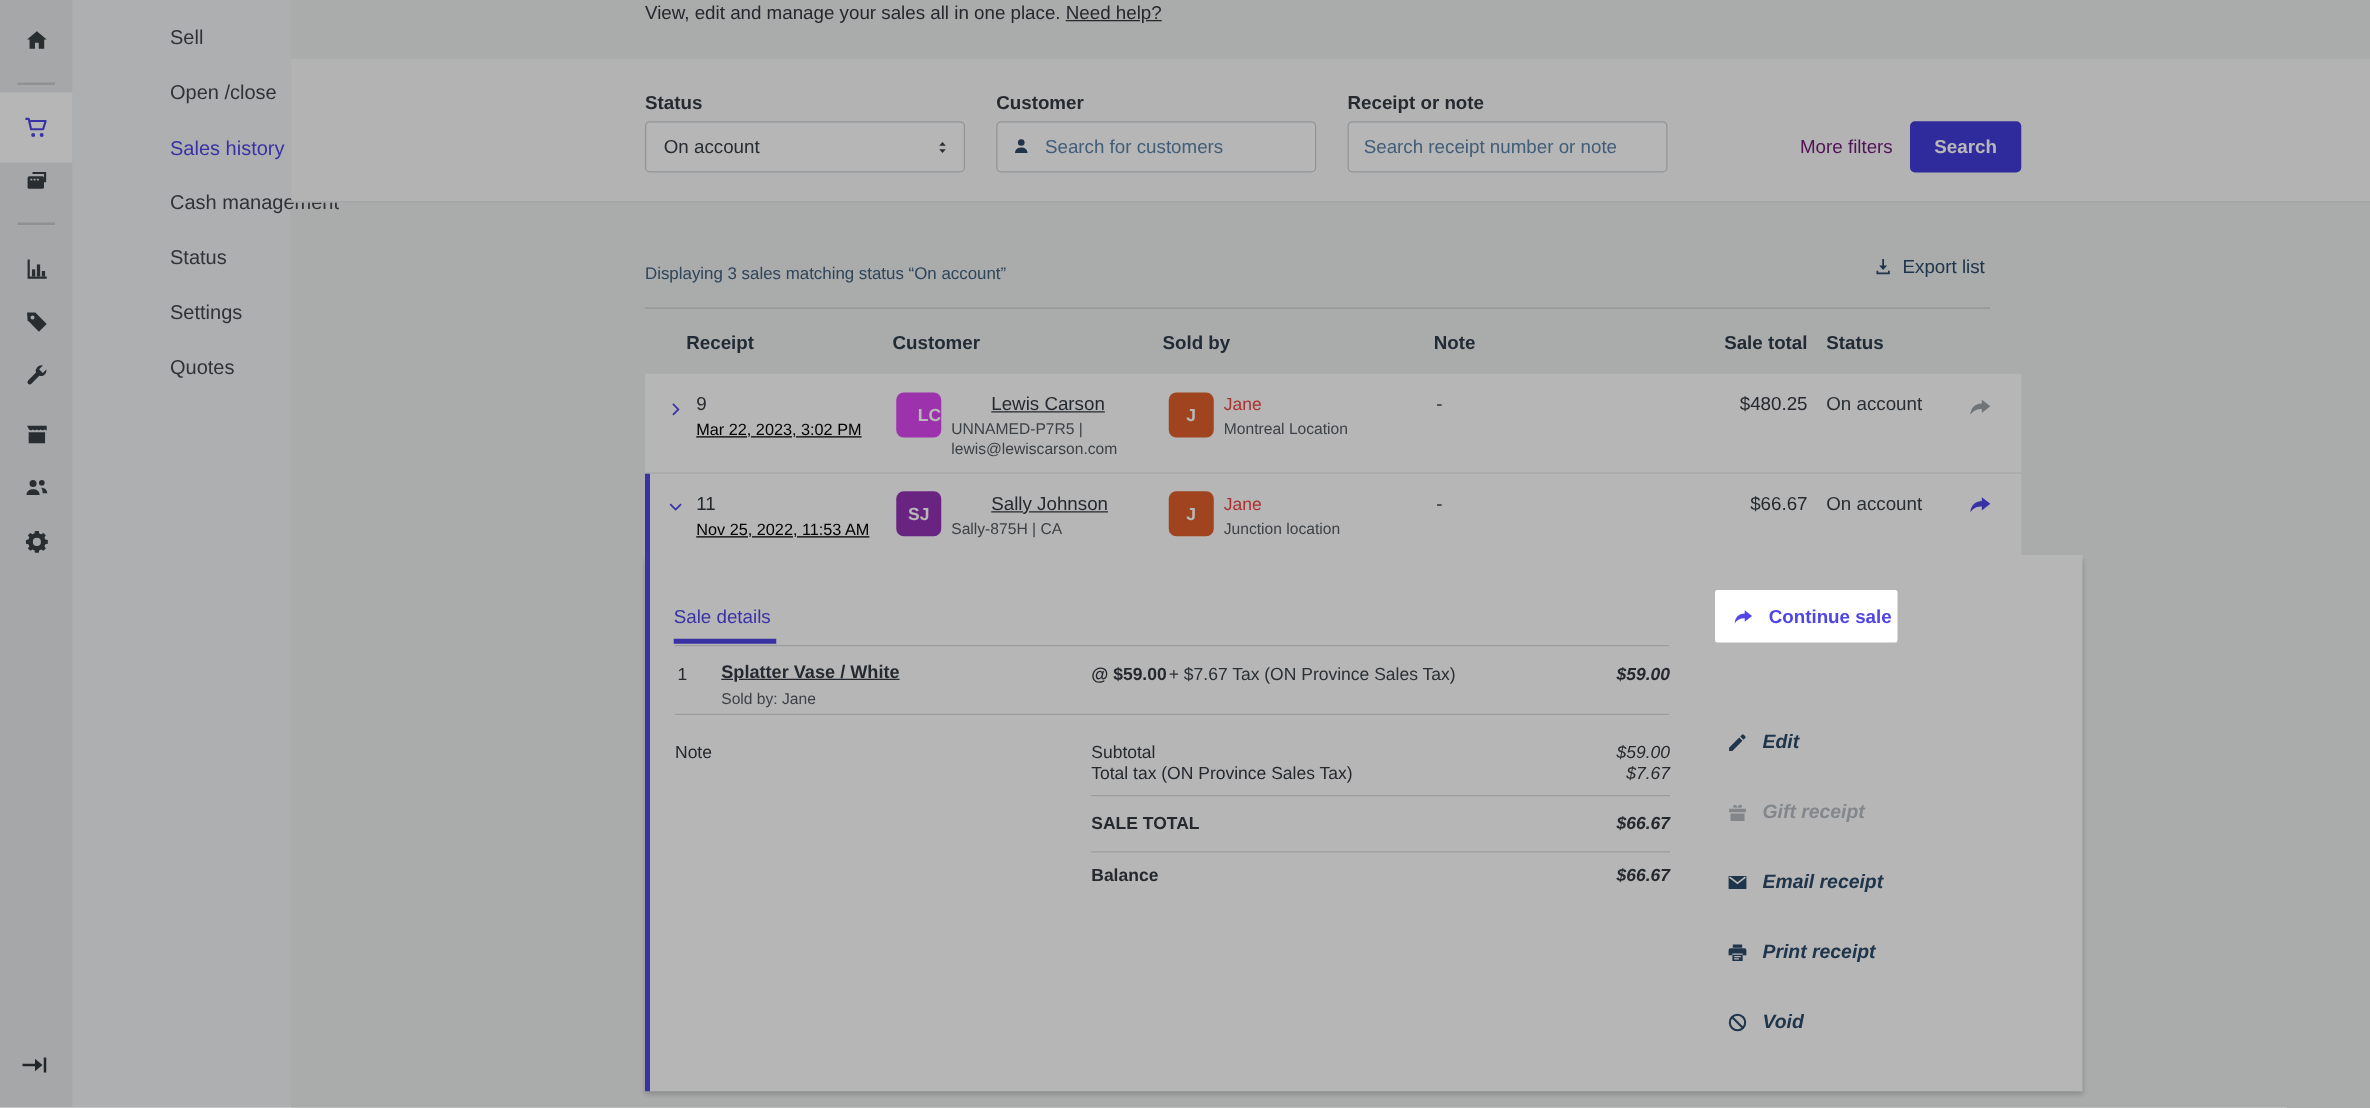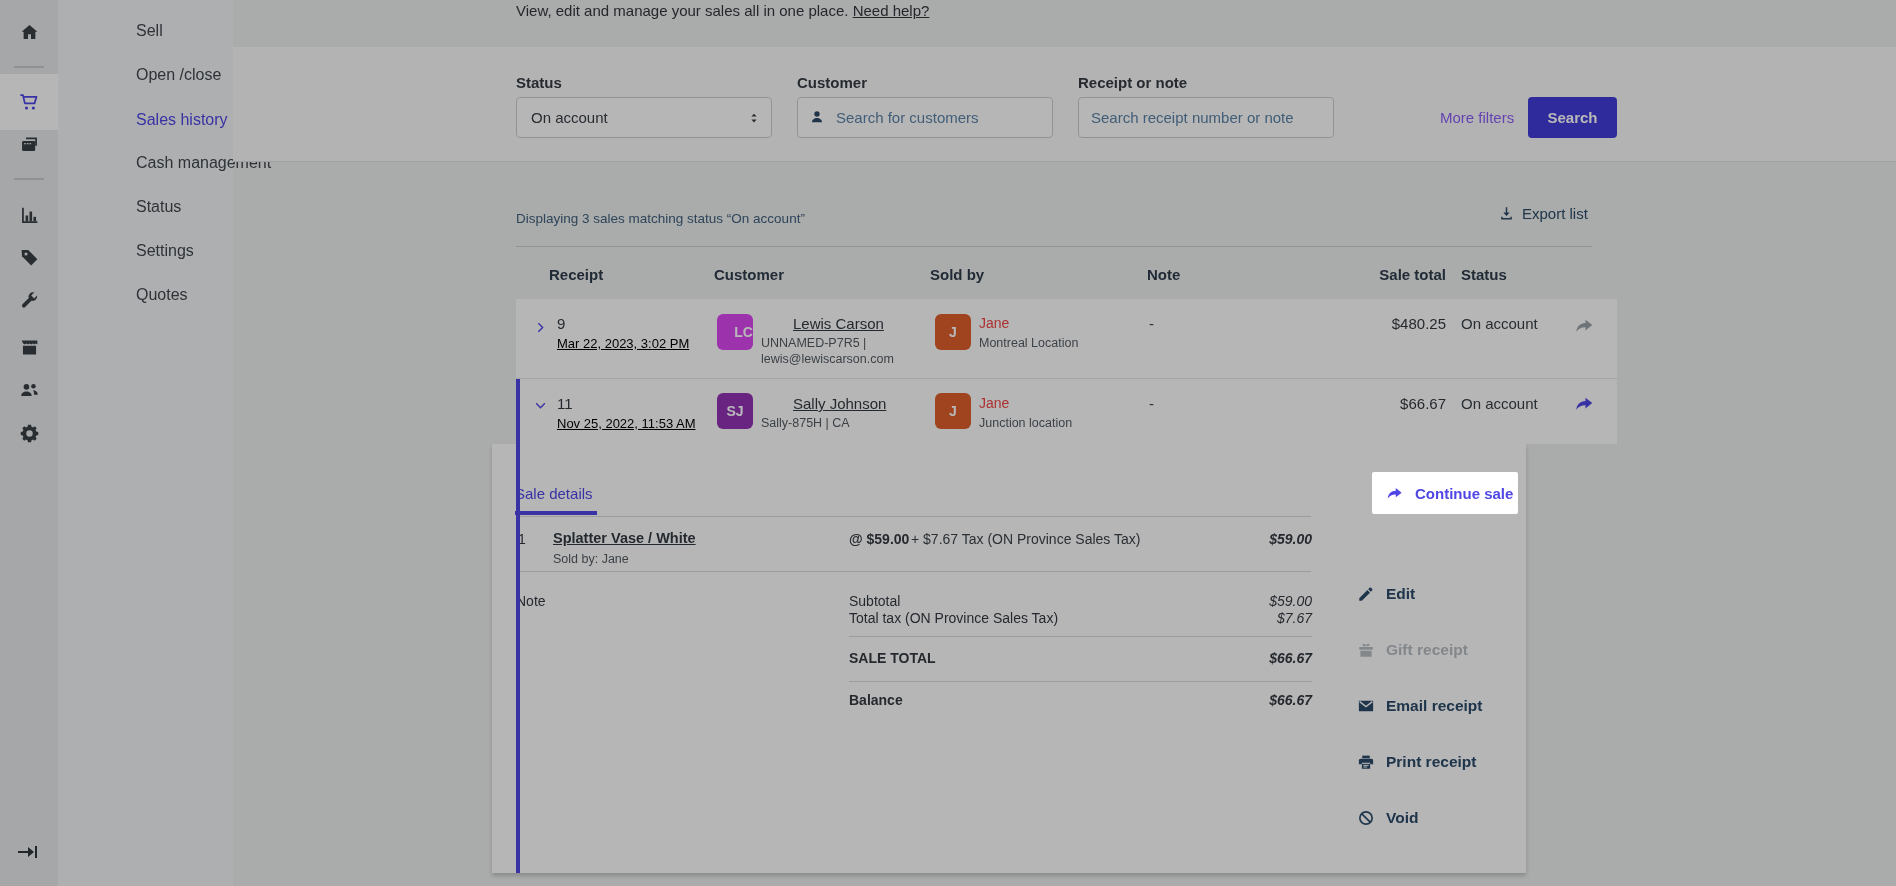--- a/index.html
+++ b/index.html
@@ -32,21 +32,21 @@
   
   .filter-card { left:233px; top:47px; width:1663px; height:115px; background:#f8f9fa; border-bottom:1px solid #dcdfe1; }
   .flabel { top:74px; font-size:15px; font-weight:bold; color:#353b42; }
   .fbox { top:97px; width:256px; height:41px; background:#fdfdfd; border:1px solid #c9ced2; border-radius:4px; font-size:15px; color:#373d44; }
   .select-box { display:flex; align-items:center; padding:0 14px; cursor:pointer; }
   .spinner { position:absolute; right:10px; top:10px; width:14px; height:20px; color:#3a4046; }
   .finput { padding:0 12px; font-family:"Liberation Sans",sans-serif; }
   .finput::placeholder { color:#5b82a6; opacity:1; }
   .input-person { padding-left:38px; }
   .person-ico { left:809px; top:109px; width:16px; height:16px; color:#2c4964; }
-  .more-filters { left:1440px; top:109px; font-size:15px; color:#8b5cf6; cursor:pointer; }
+  .more-filters { left:1440px; top:109px; font-size:15px; color:#701a75; cursor:pointer; }
   .search-btn { left:1528px; top:97px; width:89px; height:41px; background:#423cd8; border:none; border-radius:4px;
                 color:#fff; font-size:15px; font-weight:bold; font-family:"Liberation Sans",sans-serif; cursor:pointer; }
 
   
   .summary { left:516px; top:211px; font-size:13.5px; color:#40607d; }
   .export { left:1498px; top:205px; display:flex; align-items:center; gap:7px; color:#2b4a68; cursor:pointer; }
   .export .lbl { font-size:15px; font-weight:normal; }
   .hdr-divider { left:516px; top:246px; width:1076px; height:1px; background:#c9ccce; }
   .col-h { top:266px; font-size:15px; font-weight:bold; color:#2e3c4b; }
 
@@ -62,39 +62,39 @@
   .csub { font-size:12.5px; color:#545b62; }
   .jname { font-size:14px; color:#ef4444; }
   .note-dash { font-size:15px; color:#3c434a; }
   .total { width:140px; text-align:right; font-size:15px; color:#343a41; }
   .status-val { font-size:15px; color:#3a4147; }
   .row-arrow { width:22px; height:22px; cursor:pointer; }
   .arrow-gray { color:#9aa1a7; }
   .arrow-blue { color:#4f46e5; }
 
   
-  .detail { left:492px; top:444px; width:1034px; height:429px; background:#fdfdfd; box-shadow:0 3px 4px rgba(0,0,0,.18); }
+  .detail { left:516px; top:444px; width:1150px; height:429px; background:#fdfdfd; box-shadow:0 3px 4px rgba(0,0,0,.18); }
   .blue-edge { left:516px; top:379px; width:4px; height:494px; background:#4f46e5; }
   .tab { left:23px; top:41px; font-size:15px; color:#4f46e5; cursor:pointer; }
   .tab-bar { left:23px; top:67px; width:82px; height:4px; background:#4f46e5; }
   .tab-border { left:24px; top:72px; width:795px; height:1px; background:#d6d9db; }
   .li-qty { left:26px; top:87px; font-size:14px; color:#343a41; }
   .li-name { left:61px; top:86px; font-size:14.5px; font-weight:bold; color:#333a42; text-decoration:underline; cursor:pointer; }
   .li-sold { left:61px; top:108px; font-size:12.5px; color:#545b62; }
   .li-unit { left:357px; top:87px; font-size:14px; font-weight:bold; color:#343a41; }
   .li-tax { left:419px; top:87px; font-size:14px; color:#3c434a; }
   .amt { left:620px; width:200px; text-align:right; font-size:14px; color:#343a41;font-style:italic; }
   .li-amt { top:87px; font-weight:bold; }
   .item-border { left:24px; top:127px; width:795px; height:1px; background:#d6d9db; }
   .note-lbl { left:24px; top:149px; font-size:14px; color:#343a41; }
   .t-lbl { left:357px; font-size:14px; color:#343a41; }
   .t-div { left:357px; width:463px; height:1px; background:#d6d9db; }
   .bold { font-weight:bold; }
 
-  .action { left:865px; display:flex; align-items:center; gap:11px; color:#2b4a68; cursor:pointer; }
+  .action { left:865px; display:flex; align-items:center; gap:11px; color:#2b4a68; cursor:pointer;font-style:italic; }
   .action .ico { width:18px; height:18px; }
   .action .lbl { font-size:15.5px; font-weight:bold; }
   .action.disabled { color:#b6bcc2; cursor:default; }
 
   
   .collapse { left:15px; top:840px; width:24px; height:24px; color:#2f353b; cursor:pointer; }
 
   
   .overlay { left:0; top:0; width:1896px; height:886px; background:rgba(0,0,0,0.28); z-index:50; }
   .spotlight { left:1372px; top:472px; width:146px; height:42px; background:#ffffff; border-radius:2px; z-index:60;

